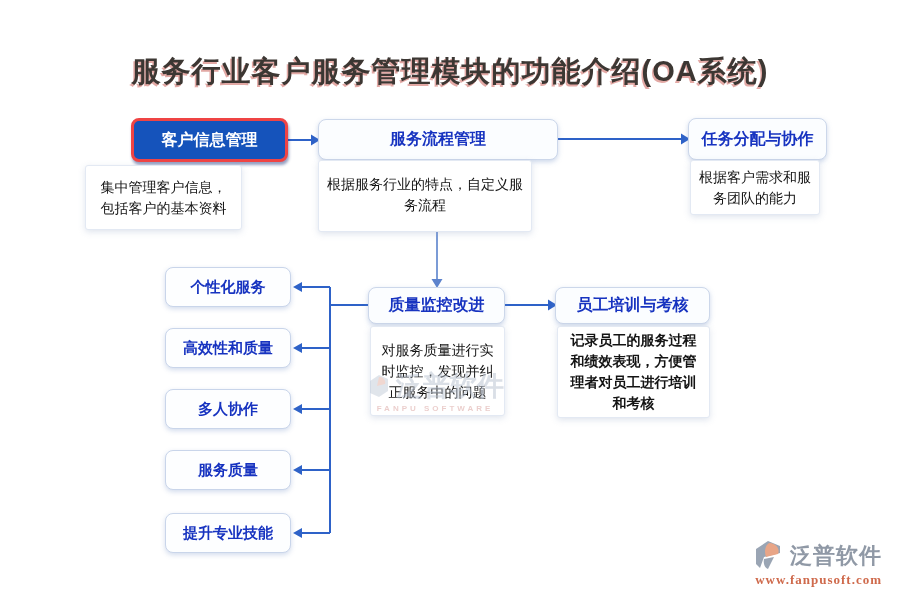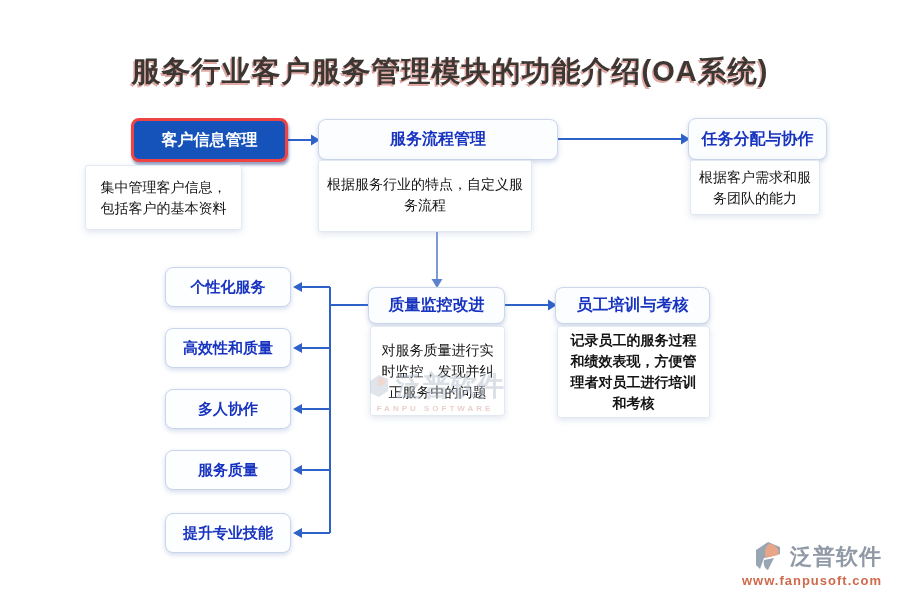--- a/index.html
+++ b/index.html
@@ -56,21 +56,21 @@
     pointer-events:none;
   }
   .watermark .wm-row{display:flex;align-items:center;justify-content:center;gap:4px;}
   .watermark .wm-text{font-size:27px;font-weight:bold;color:#b6c0cf;}
   .watermark .wm-sub{font-size:8px;letter-spacing:3px;color:#d89f9b;font-weight:bold;}
 
   
   .logo{right:18px;bottom:12px;display:flex;flex-direction:column;align-items:flex-end;z-index:3;}
   .logo .logo-row{display:flex;align-items:center;gap:4px;}
   .logo .brand{font-size:22px;font-weight:bold;color:#9099a6;letter-spacing:1px;}
-  .logo .site{font-size:13px;font-weight:bold;color:#cf6a4c;font-family:Liberation Sans, sans-serif;letter-spacing:1px;margin-top:-2px;text-align:right;}
+  .logo .site{font-size:13px;font-weight:bold;color:#cf6a4c;font-family:Liberation Serif, serif;letter-spacing:1px;margin-top:-2px;text-align:right;}
 </style>
 </head>
 <body>
 
 <svg id="connectors" class="abs" width="900" height="600" viewBox="0 0 900 600">
   <g stroke="#2e62c8" stroke-width="2" fill="none">
 
     <line x1="240" y1="140" x2="311" y2="140"></line>
 
     <line x1="551" y1="139" x2="681" y2="139"></line>

